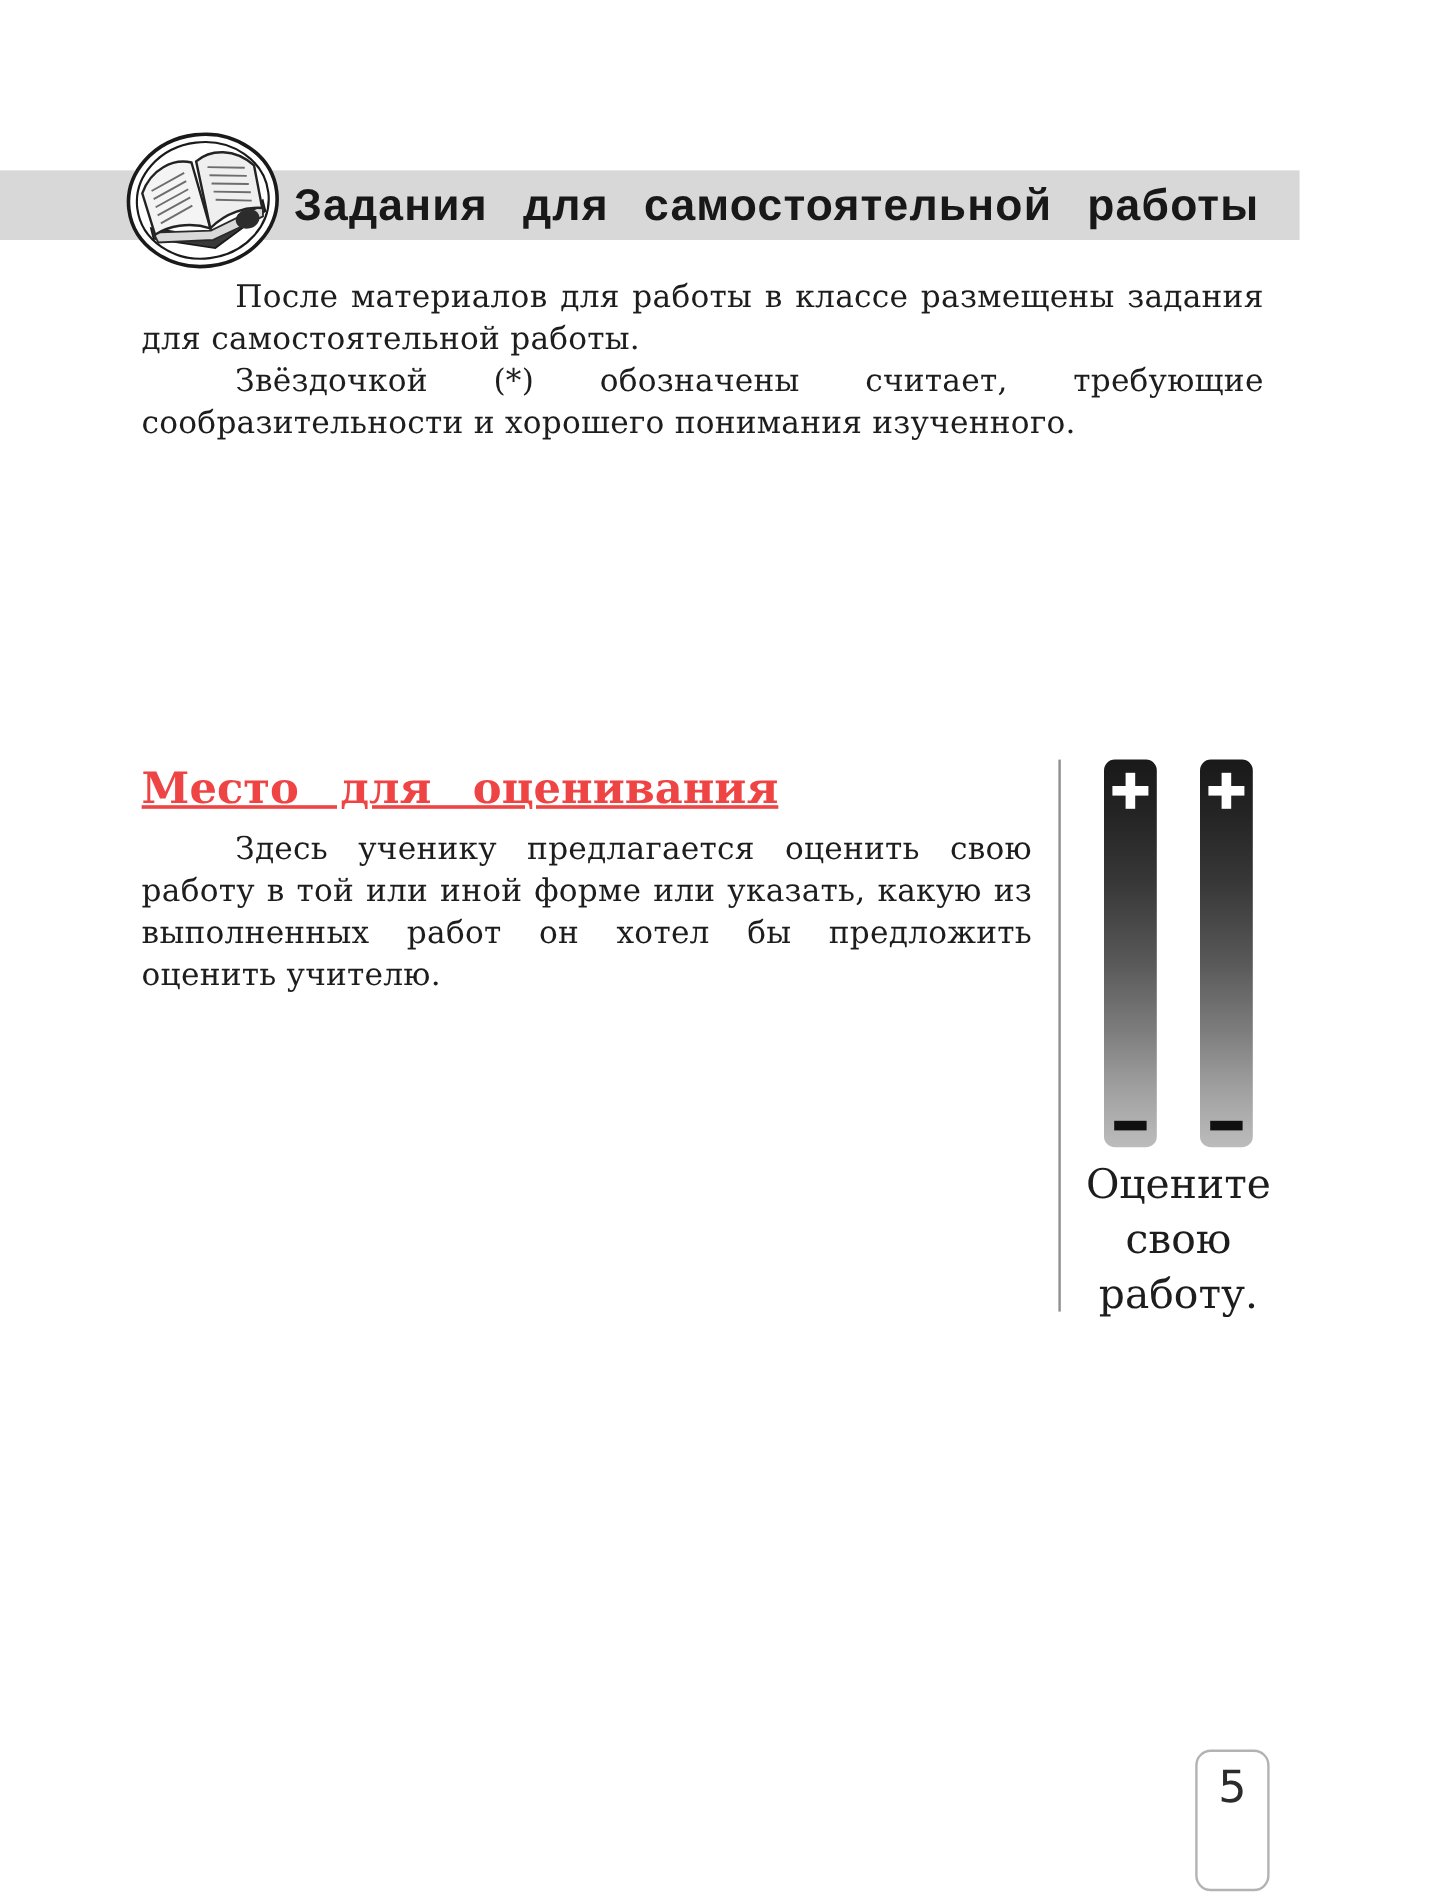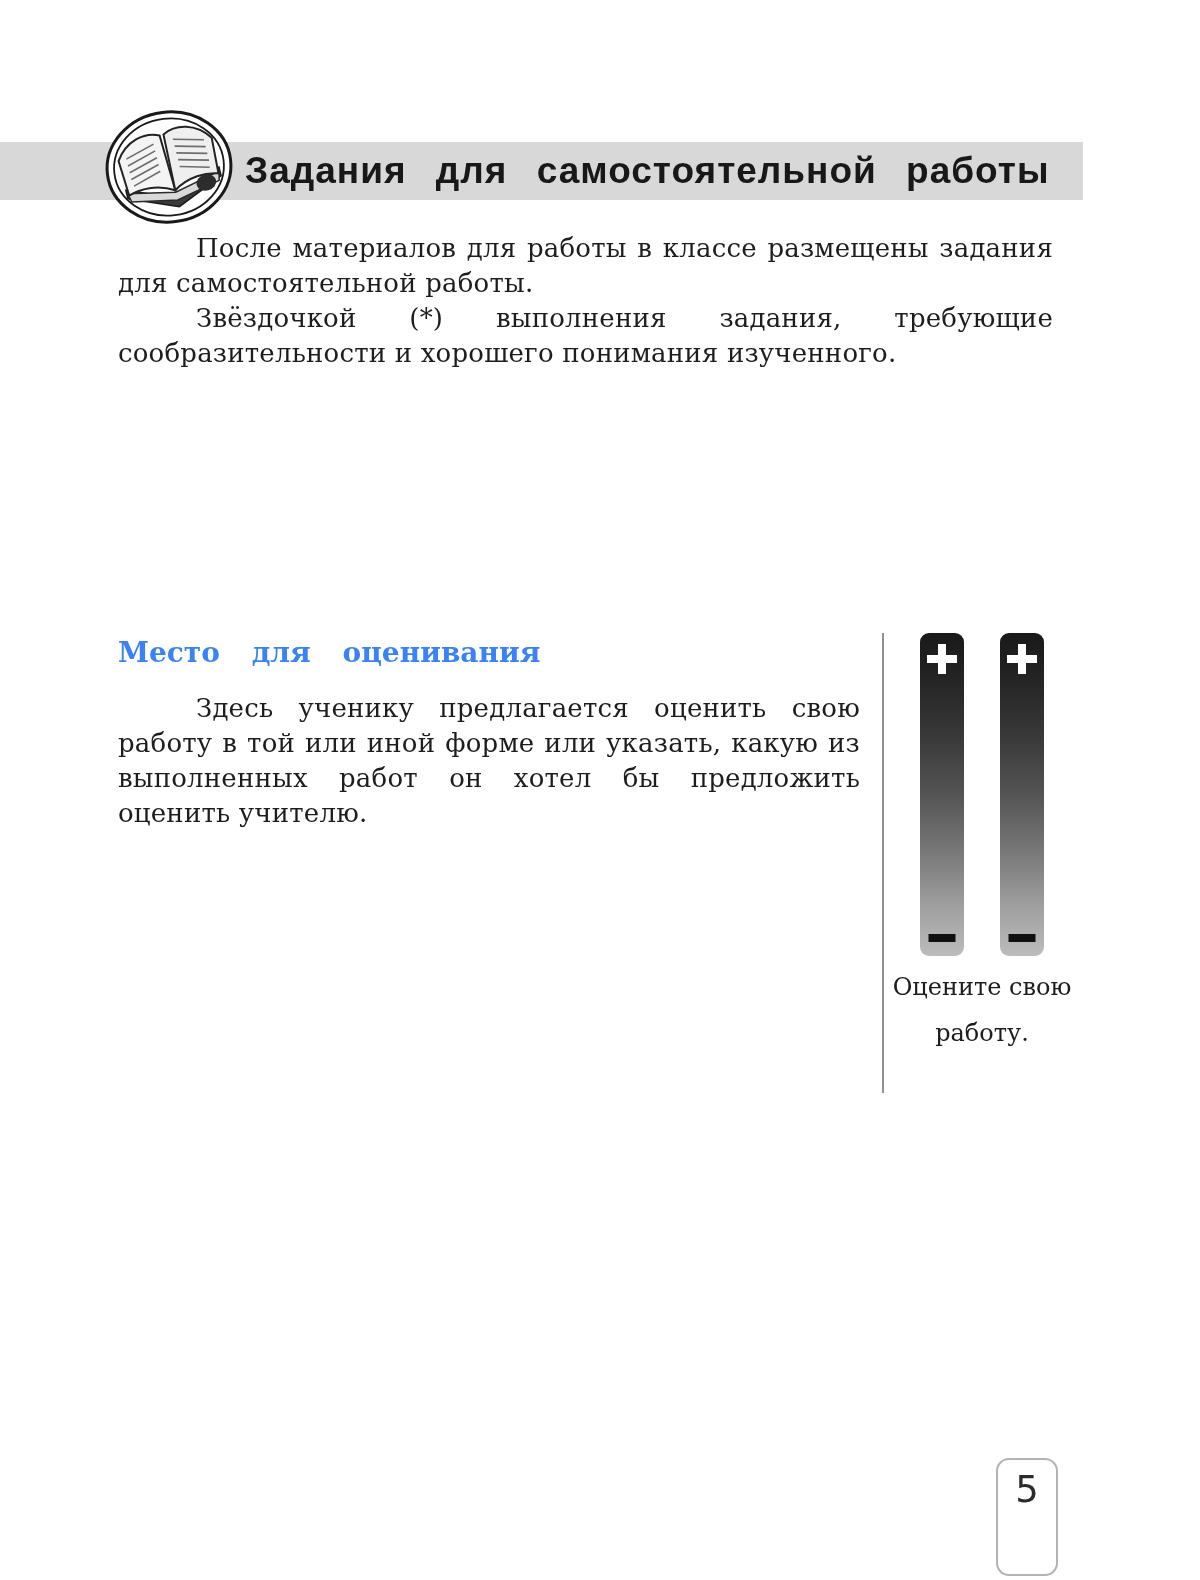--- a/index.html
+++ b/index.html
@@ -61,25 +61,26 @@
     text-indent: 78px;
     letter-spacing: 0.2px;
     color: #1d1d1d;
   }
 
   
   .section-heading {
     position: absolute;
     left: 118px;
     top: 636px;
-    font-size: 28px;
+    font-size: 36px;
     font-weight: 700;
     word-spacing: 22px;
-    color: #3b82f6;
+    color: #ef4444;
     white-space: nowrap;
+    text-decoration: underline;
   }
 
   
   .section-text {
     position: absolute;
     left: 118px;
     top: 691px;
     width: 742px;
   }
 
@@ -138,21 +139,21 @@
     width: 27px;
     height: 8px;
     background: #101010;
   }
   .rating-caption {
     position: absolute;
     left: 890px;
     top: 964px;
     width: 184px;
     text-align: center;
-    font-size: 24px;
+    font-size: 34px;
     line-height: 46px;
     color: #1d1d1d;
   }
 
   
   .page-tab {
     position: absolute;
     left: 996px;
     top: 1458px;
     width: 62px;
@@ -210,21 +211,21 @@
         <line x1="114" y1="67" x2="84" y2="59"></line>
         <line x1="113" y1="74" x2="84" y2="66"></line>
       </g>
 
       <ellipse cx="106" cy="88" rx="10" ry="8" fill="#2c2c2c"></ellipse>
     </g>
   </svg>
 
   <div class="intro-text">
     <p class="body-par">После материалов для работы в классе размещены задания для самостоятельной работы.</p>
-    <p class="body-par">Звёздочкой (*) выполнения задания, требующие сообразительности и хорошего понимания изученного.</p>
+    <p class="body-par">Звёздочкой (*) обозначены считает, требующие сообразительности и хорошего понимания изученного.</p>
   </div>
 
   <div class="section-heading">Место для оценивания</div>
 
   <div class="section-text">
     <p class="body-par">Здесь ученику предлагается оценить свою работу в той или иной форме или указать, какую из выполненных работ он хотел бы предложить оценить учителю.</p>
   </div>
 
   <div class="column-divider"></div>
 

